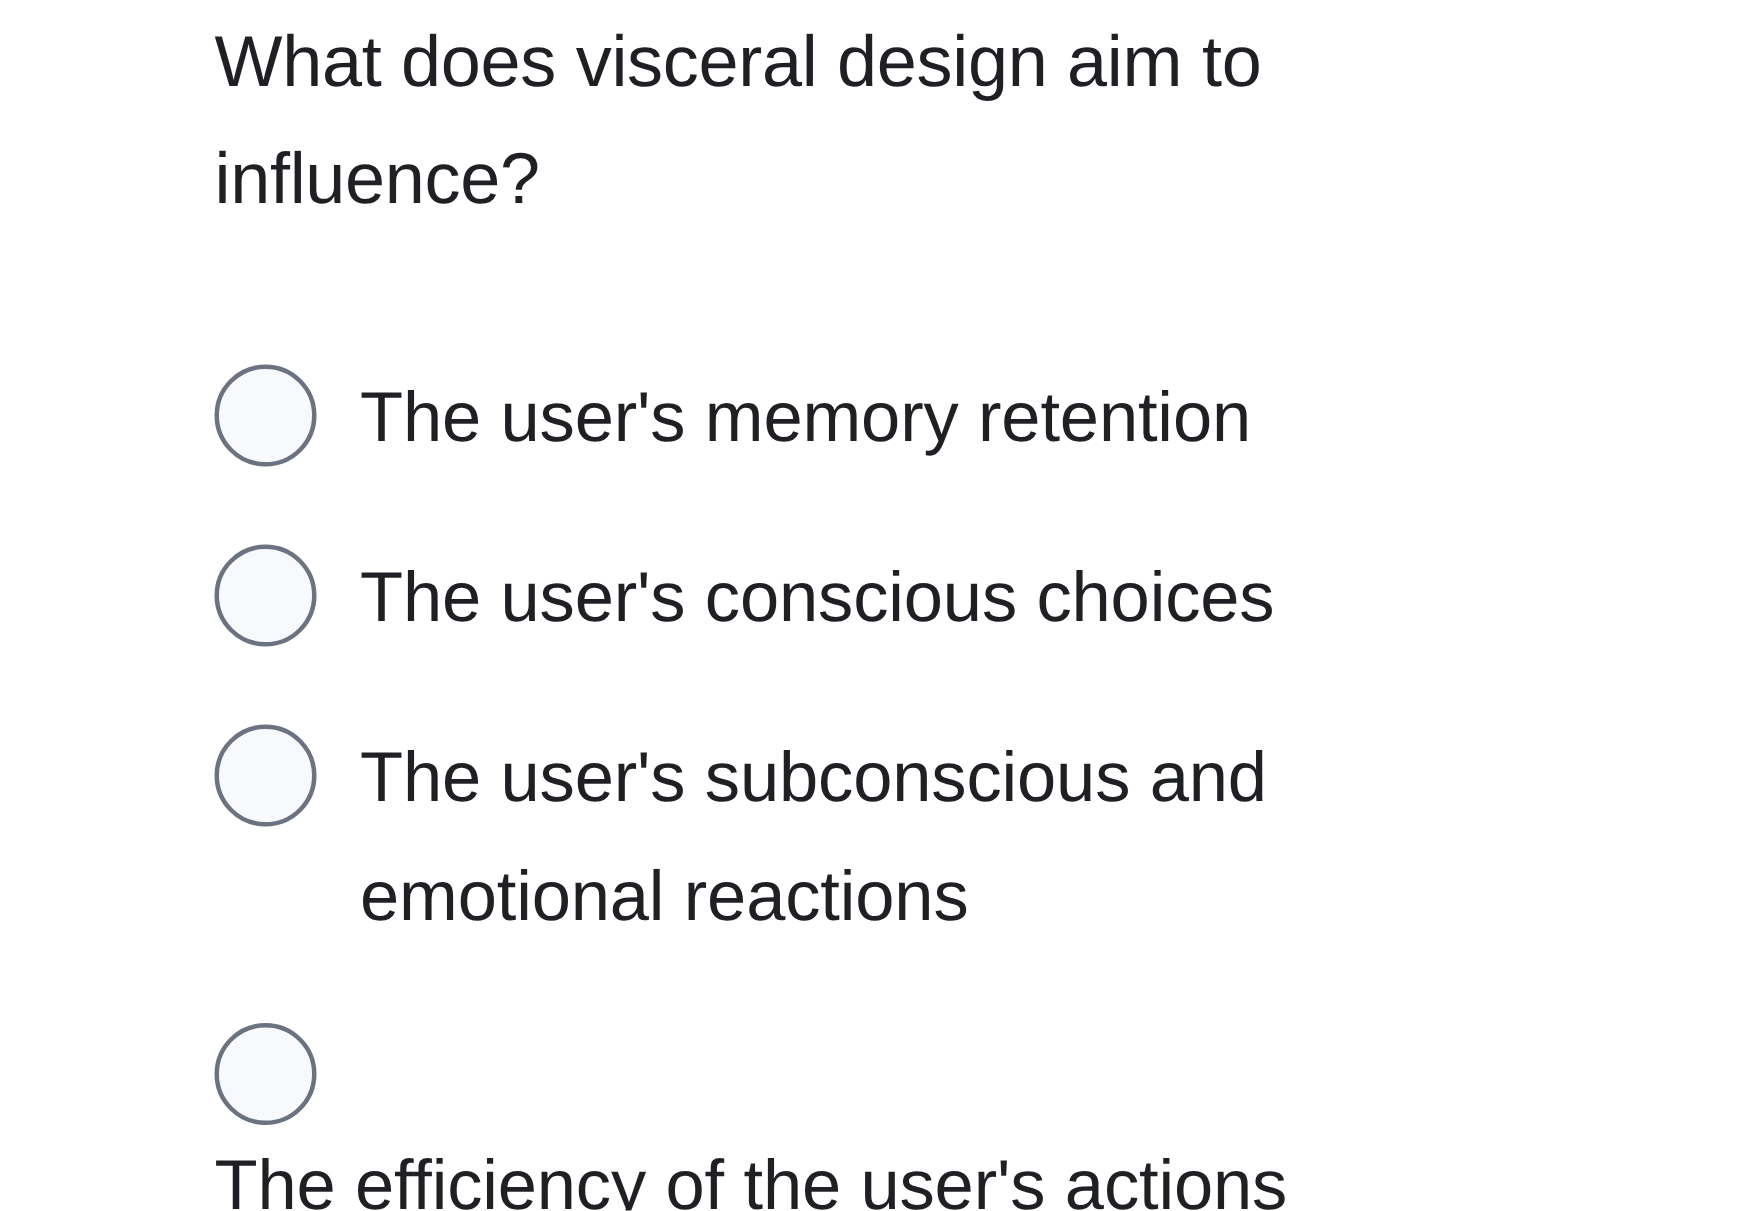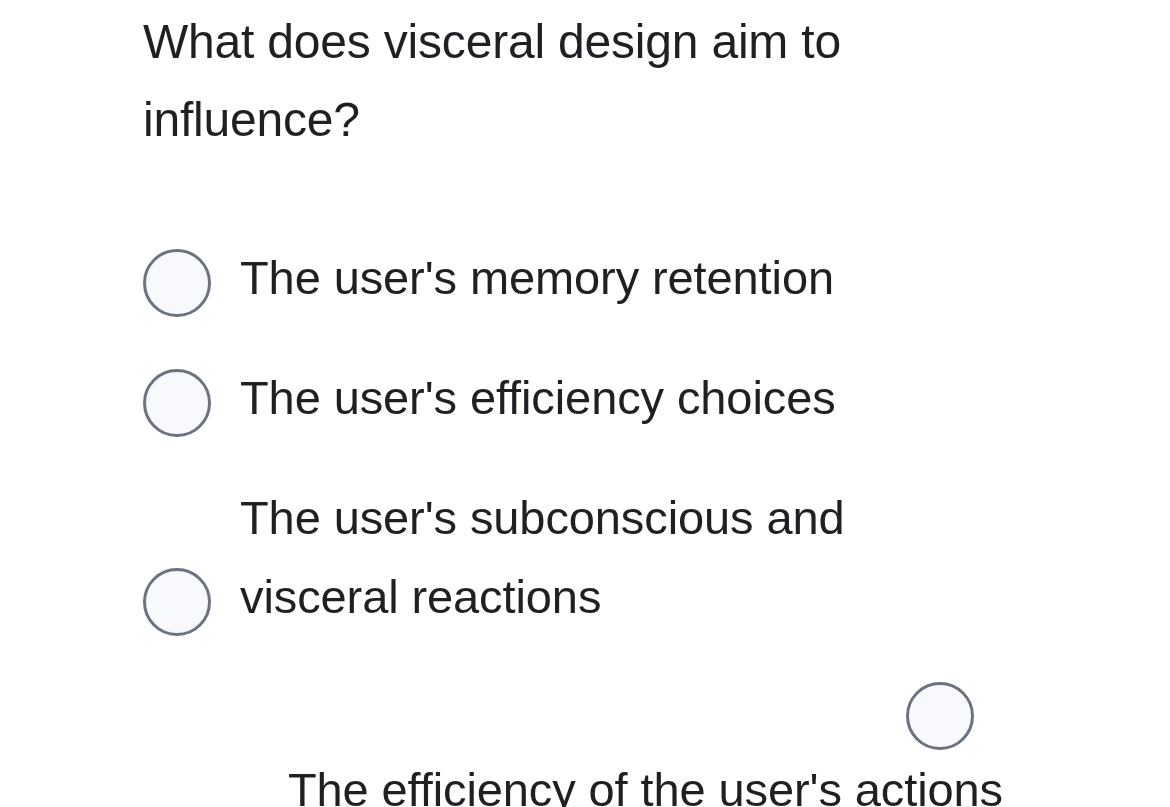--- a/index.html
+++ b/index.html
@@ -44,21 +44,21 @@
     left: 143px;
     top: 238px;
     width: 860px;
     margin: 0;
     padding: 0;
     list-style: none;
   }
 
   .option-row {
     display: flex;
-    align-items: flex-end;
+    align-items: flex-start;
     margin: 0 0 41px 0;
     cursor: pointer;
   }
   .option-row:last-child {
     margin-bottom: 0;
     flex-direction: column;
   }
 
   .radio-outer {
     flex: 0 0 auto;
@@ -91,26 +91,26 @@
 
   <ul class="options-list">
 
     <li class="option-row">
       <span class="radio-outer"></span>
       <span class="option-label">The user's memory retention</span>
     </li>
 
     <li class="option-row">
       <span class="radio-outer"></span>
-      <span class="option-label">The user's efficiency choices</span>
+      <span class="option-label">The user's conscious choices</span>
     </li>
 
     <li class="option-row">
       <span class="radio-outer"></span>
-      <span class="option-label">The user's subconscious and visceral reactions</span>
+      <span class="option-label">The user's subconscious and emotional reactions</span>
     </li>
 
     <li class="option-row">
       <span class="radio-outer"></span>
       <span class="option-label">The efficiency of the user's actions</span>
     </li>
 
   </ul>
 </div>
 

